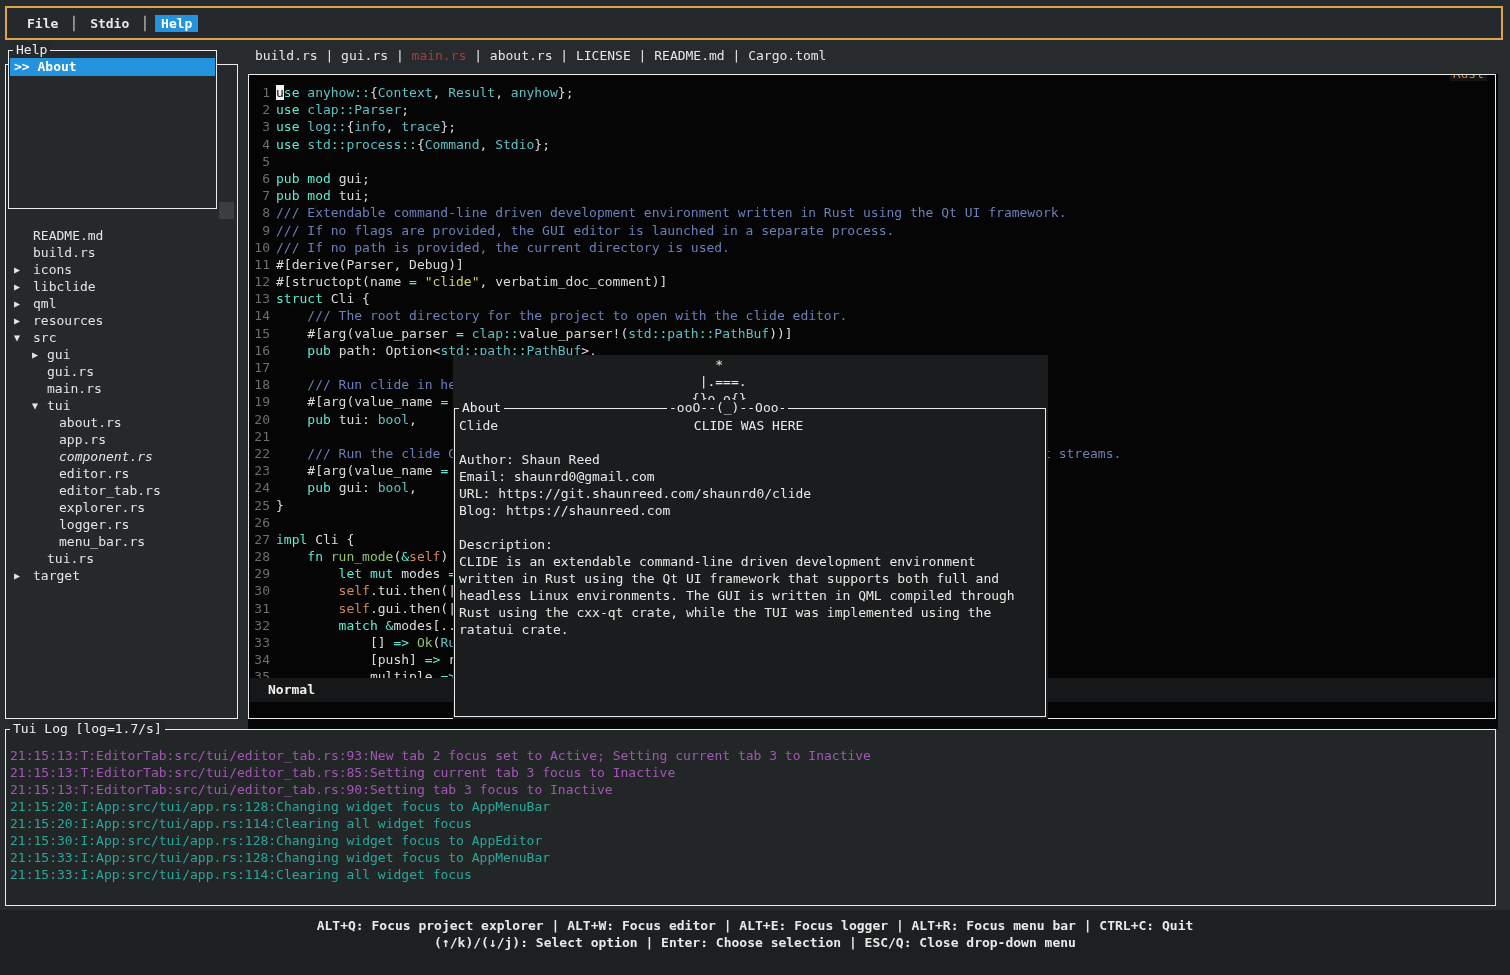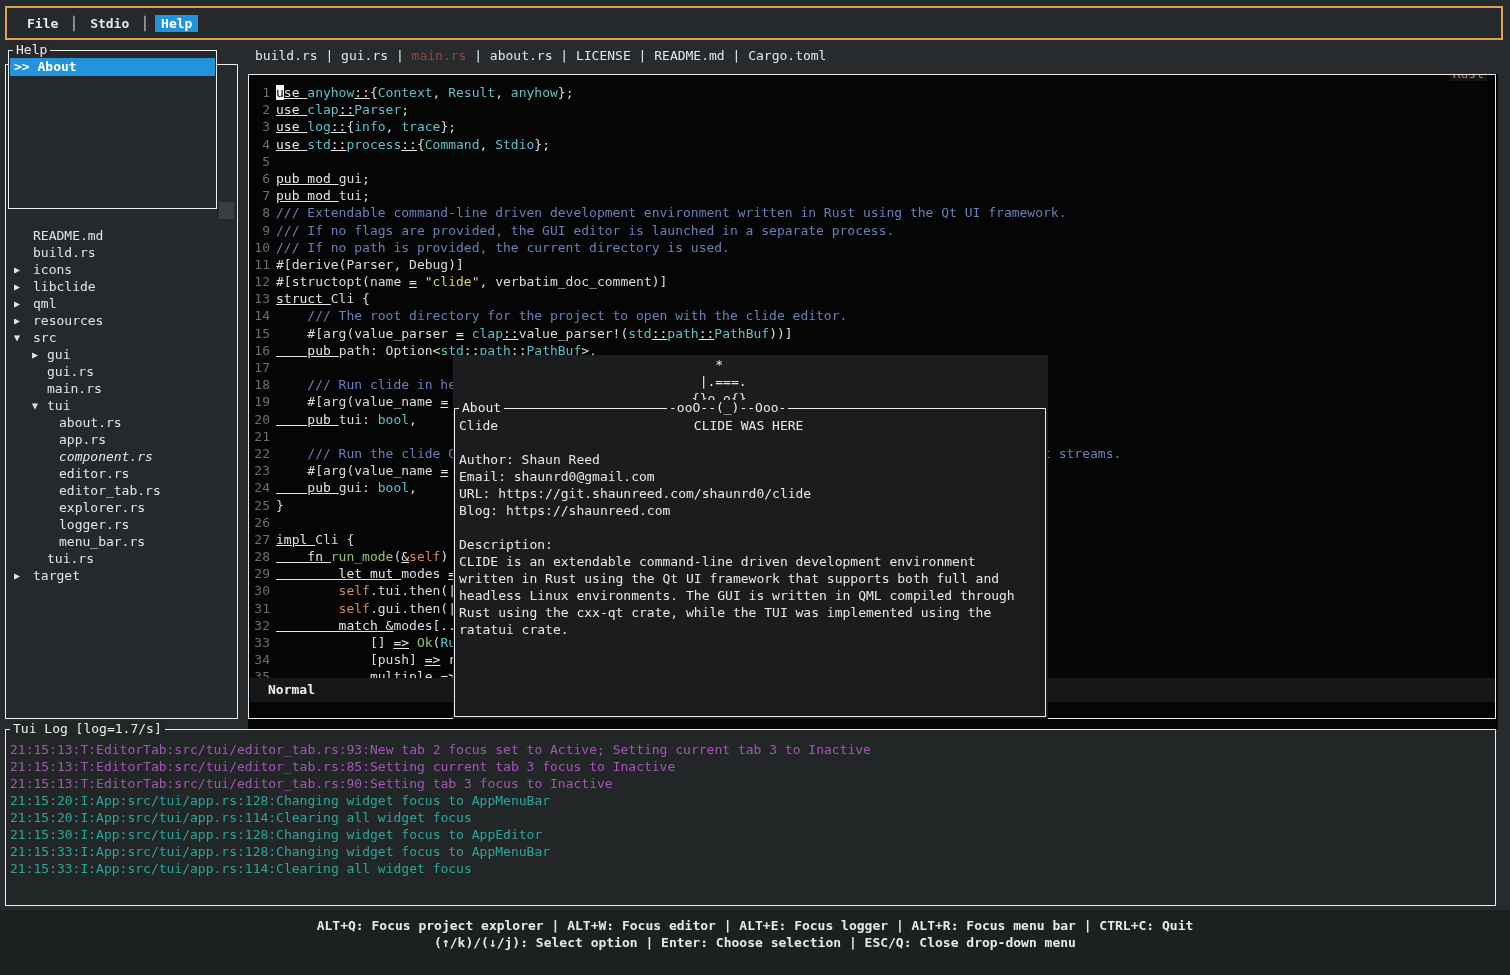--- a/index.html
+++ b/index.html
@@ -31,38 +31,38 @@
   .panel-title { position:absolute; top:-9px; left:4px; padding:0 3px; background:#26292b; color:#eeeeee; }
   .help-item { position:absolute; left:1px; right:1px; top:7px; height:18px; line-height:18px; background:#2293dc; color:#ffffff; font-weight:bold; padding-left:4px; cursor:default; }
 
   
   .editor { left:248px; top:74px; width:1250px; height:655px; background:#050505; }
   .editor-frame { position:absolute; left:0; top:0; width:1248px; height:645px; border:1px solid #ececec; overflow:hidden; }
   .rust-badge { position:absolute; top:-9px; right:8px; padding:0 3px; background:#131617; color:#dd7f21; }
   .code-area { position:absolute; left:1px; top:9px; right:1px; }
   .code-line { height:17.2px; line-height:17.2px; white-space:pre; }
   .lnum { display:inline-block; width:20px; text-align:right; margin-right:6px; color:#6e6e6e; }
-  .s-pink { color:#e5e5e5;text-decoration:underline; } .s-cyan { color:#5fc0c8; } .s-com { color:#6c7fb8; }
+  .s-pink { color:#5eead4; } .s-cyan { color:#5fc0c8; } .s-com { color:#6c7fb8; }
   .s-str { color:#d8cf6a; } .s-fn { color:#95c36e; } .s-self { color:#d1885c; }
   .s-white { color:#dcdcdc; }
   .s-cursor { background:#f2f2f2; color:#0a0a0a; }
   .mode-strip { position:absolute; left:1px; top:603px; width:1247px; height:24px; background:#161718; line-height:24px; padding-left:18px; font-weight:bold; color:#f0f0f0; }
 
   
   .popup { left:453px; top:355px; width:595px; height:364px; background:#1b1c1d; z-index:8; }
   .popup-art { position:absolute; left:4px; top:1px; white-space:pre; line-height:17px; color:#e8e8e8; }
   .popup-box { position:absolute; left:1px; top:53px; width:592px; height:309px; border:1px solid #ececec; }
   .popup-box .panel-title { background:#1b1c1d; }
   .popup-border-art { position:absolute; top:-9px; left:212px; padding:0 2px; background:#1b1c1d; color:#e8e8e8; }
   .popup-lines { position:absolute; left:4px; top:8px; line-height:17px; white-space:pre; color:#e8e8e8; }
 
   
   .logpanel { left:5px; top:729px; width:1491px; height:177px; border:1px solid #ececec; background:#232627; }
   .logpanel .panel-title { background:#232627; }
-  .log-rows { position:absolute; left:4px; top:11px; right:2px; }
+  .log-rows { position:absolute; left:4px; top:17px; right:2px; }
   .log-row { height:17px; line-height:17px; white-space:pre; overflow:hidden; }
   .log-trace { color:#a257b5; }
   .log-info { color:#2aa79b; }
 
   
   .hintbar { left:0; top:910px; width:1510px; height:65px; background:#1d2021; text-align:center; font-weight:bold; color:#e9e9e9; padding-top:7px; }
   .hint-line { height:17px; line-height:17px; white-space:pre; }
 </style>
 </head>
 <body>

